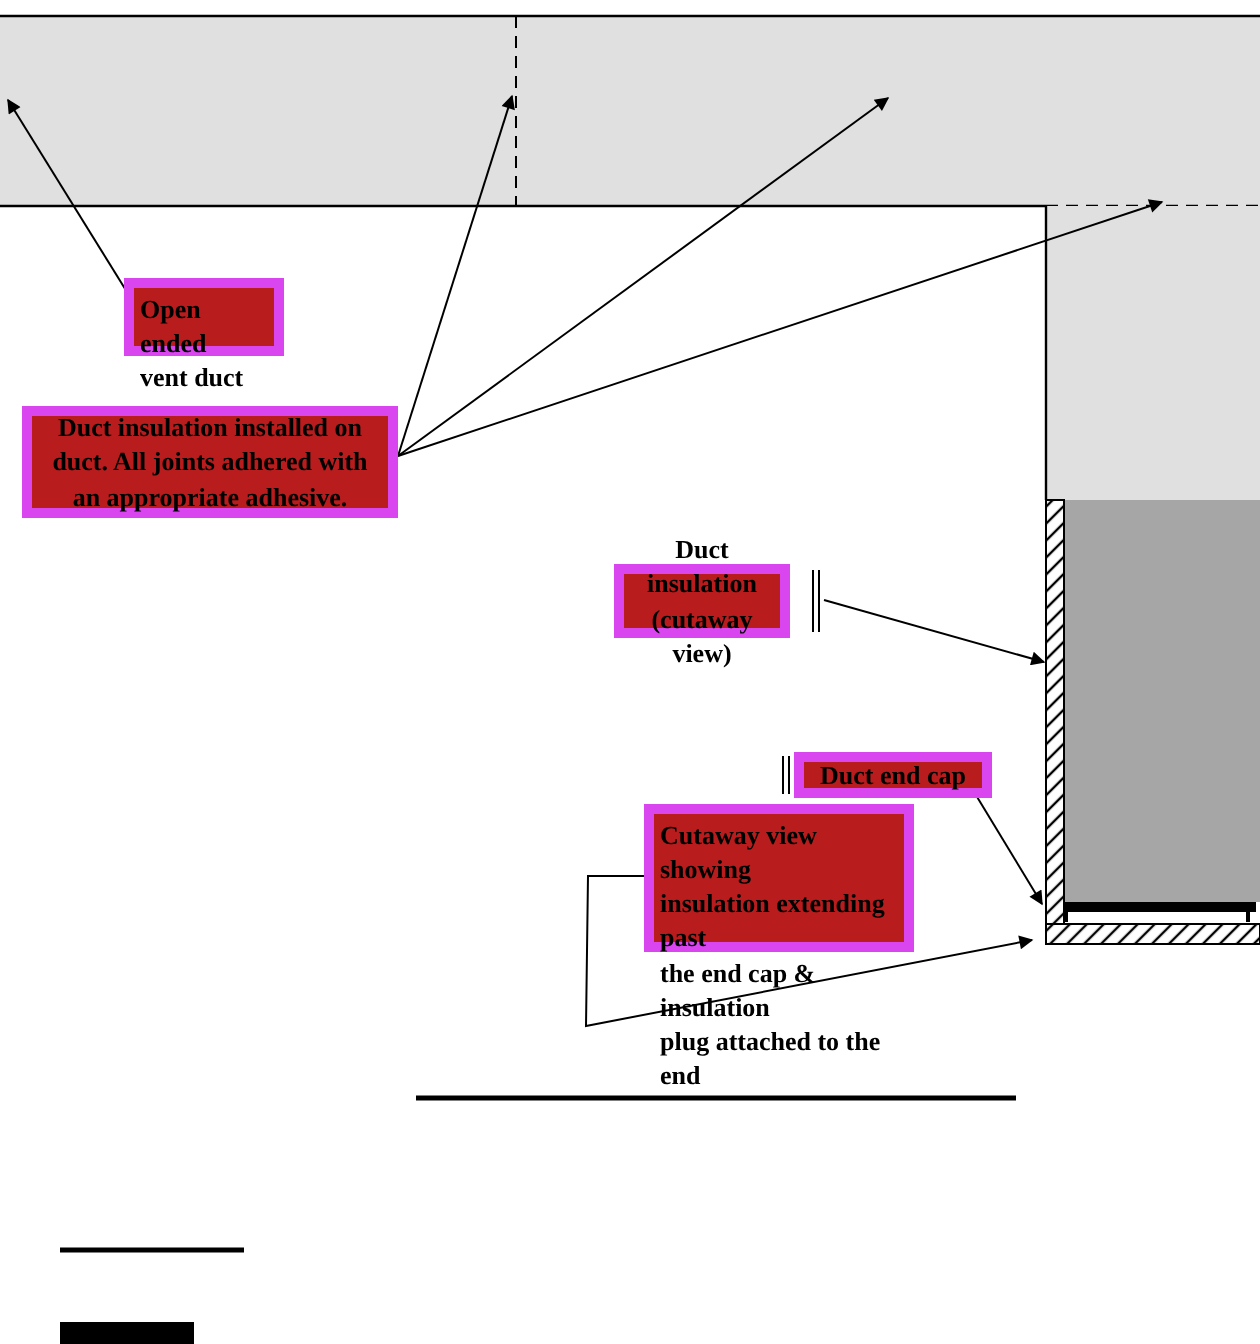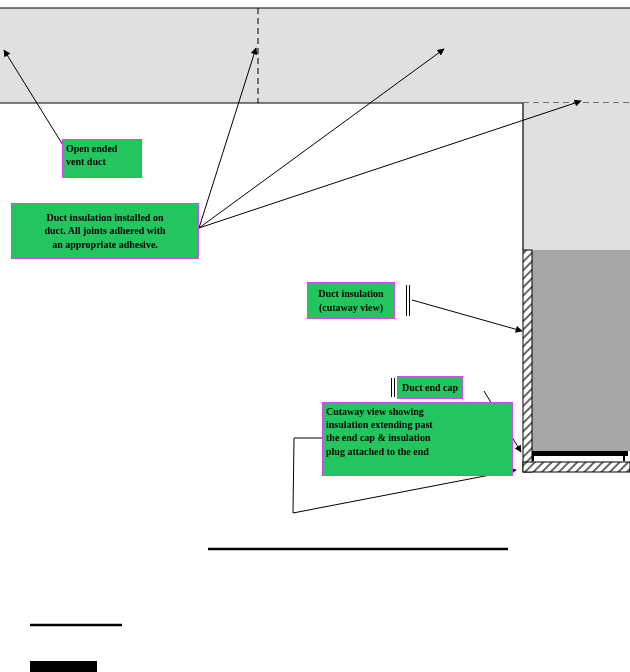--- a/index.html
+++ b/index.html
@@ -6,44 +6,44 @@
   .stage{
     position:relative;
     width:630px;height:672px;
     background:#ffffff;
     overflow:hidden;
     font-family:"Liberation Serif", serif;
   }
   .diagram-svg{position:absolute;left:0;top:0;}
   .label-box{
     position:absolute;
-    background:#22c55e;
-    border:1px solid #d946ef;
+    background:#b91c1c;
+    border:5px solid #d946ef;
     color:#000000;
     font-weight:bold;
-    font-size:10px;
+    font-size:13px;
     line-height:1.32;
     white-space:pre-line;
     padding:2px 3px;
     box-sizing:border-box;
   }
   .ta-center{text-align:center;}
   .ta-left{text-align:left;}
   .connector{
     position:absolute;
     width:4px;
     border-left:1px solid #000;
     border-right:1px solid #000;
     box-sizing:border-box;
   }
   #box-open-ended{left:62px;top:139px;width:80px;height:39px;}
   #box-insulation-installed{left:11px;top:203px;width:188px;height:56px;display:flex;align-items:center;justify-content:center;}
   #box-cutaway-label{left:307px;top:282px;width:88px;height:37px;display:flex;align-items:center;justify-content:center;}
-  #box-end-cap{left:397px;top:376px;width:66px;height:23px;display:flex;align-items:center;justify-content:center;}
-  #box-cutaway-note{left:322px;top:402px;width:191px;height:74px;}
+  #box-end-cap{left:397px;top:376px;width:99px;height:23px;display:flex;align-items:center;justify-content:center;}
+  #box-cutaway-note{left:322px;top:402px;width:135px;height:74px;}
   #conn-cutaway{left:406px;top:285px;height:31px;}
   #conn-endcap{left:391px;top:378px;height:19px;}
 </style>
 </head>
 <body>
 
 <div class="stage">
 
   <svg class="diagram-svg" width="630" height="672" viewBox="0 0 630 672" xmlns="http://www.w3.org/2000/svg">
     <defs>

